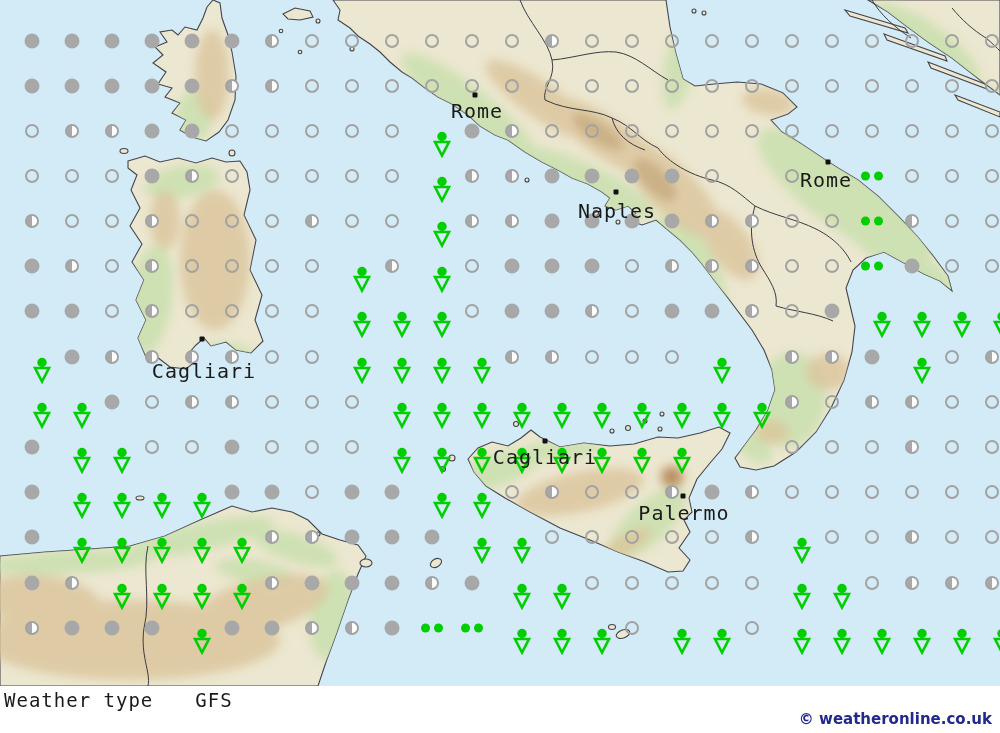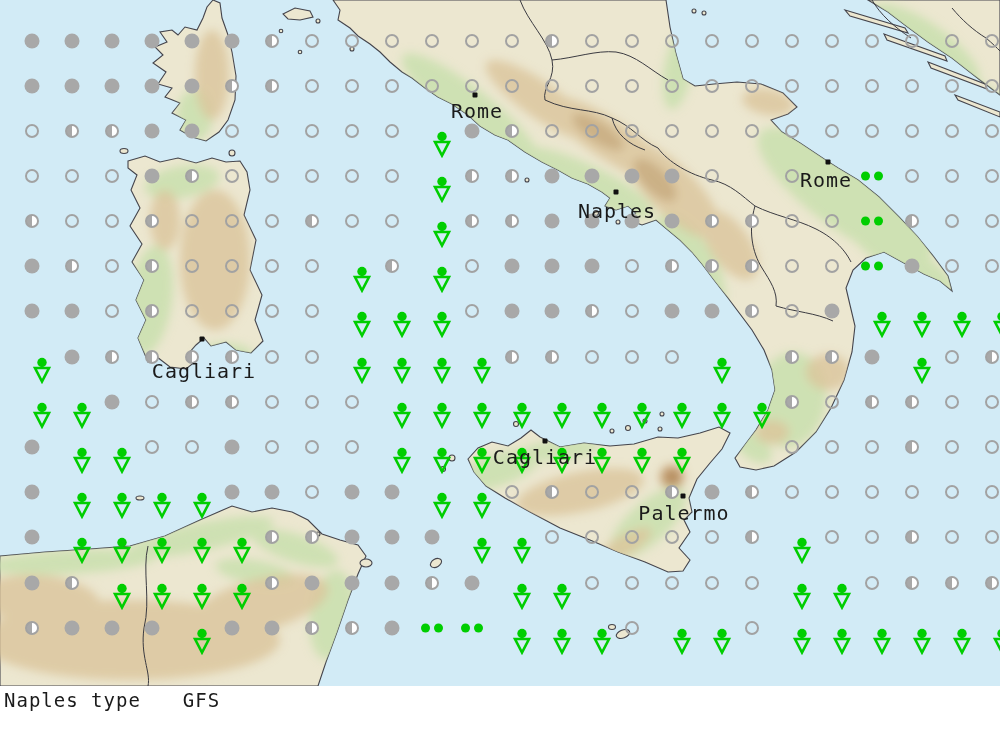--- a/index.html
+++ b/index.html
@@ -1437,16 +1437,17 @@
         <div class="city" style="left:204px;top:343px;margin-top:16px;">Cagliari</div>
         <span class="citydot" style="left:545px;top:441px;"></span>
         <div class="city" style="left:545px;top:445px;">Cagliari</div>
         <span class="citydot" style="left:683px;top:496px;"></span>
         <div class="city" style="left:684px;top:501px;">Palermo</div>
       </div>
   </div>
 
   <div class="footer">
     <div class="f-left">
-      <span>Naples type</span><span class="model">GFS</span>
+      <span>Weather type</span><span class="model">GFS</span>
     </div>
+    <div class="f-copy">© weatheronline.co.uk</div>
   </div>
 </div>
 
 </body></html>

